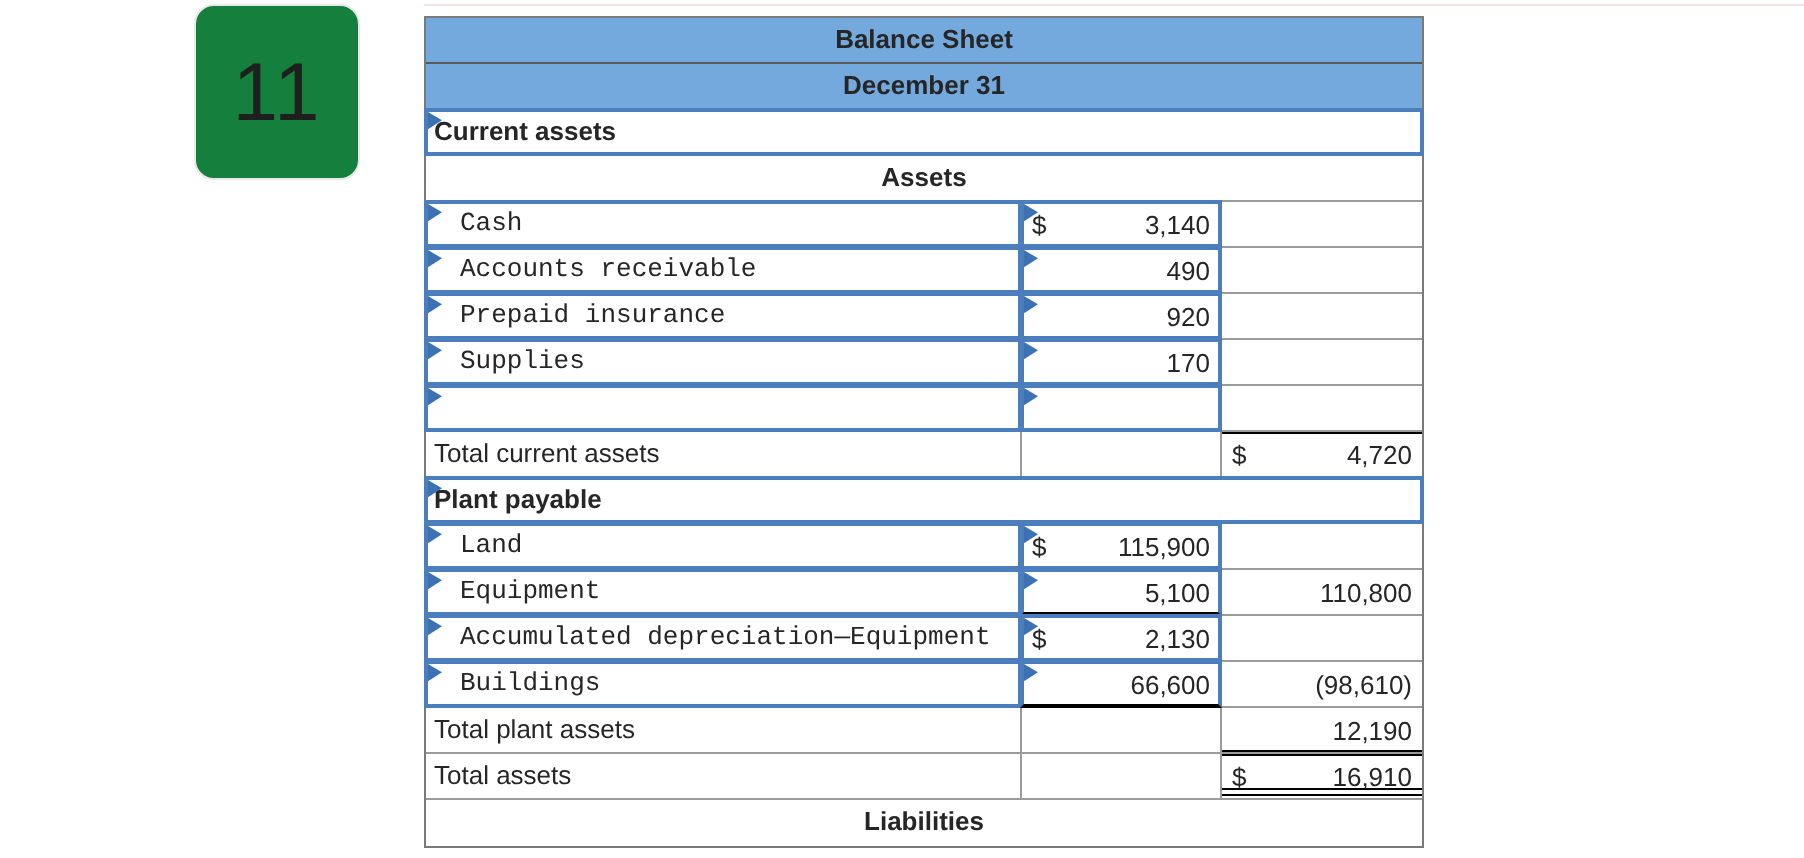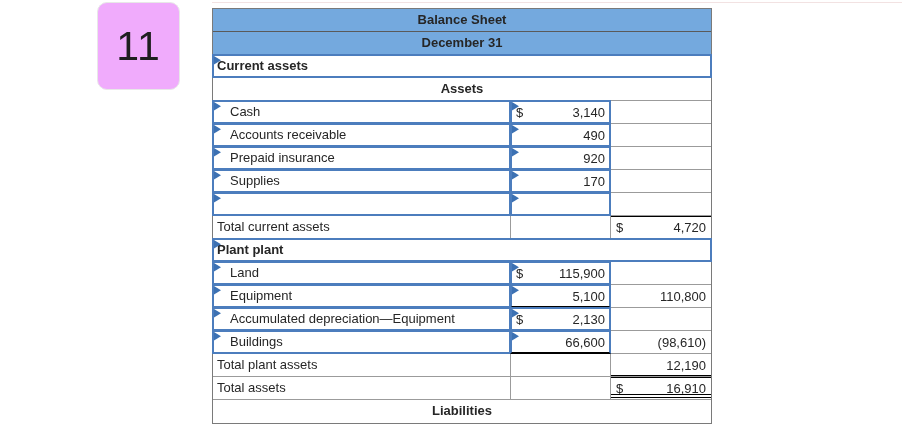--- a/index.html
+++ b/index.html
@@ -6,40 +6,40 @@
   html, body { width: 902px; height: 429px; overflow: hidden; background: #ffffff;
     font-family: "Liberation Sans", sans-serif; color: #262626; }
   body { position: relative; }
 
   
   .topline { position: absolute; left: 212px; top: 2px; width: 690px; height: 1px;
     background: #f2e2e2; }
 
   
   .qcard { position: absolute; left: 97px; top: 2px; width: 83px; height: 88px;
-    border: 1px solid #e8e8e8; border-radius: 10px; background: #f0abfc;
+    border: 1px solid #e8e8e8; border-radius: 10px; background: #15803d;
     display: flex; align-items: center; justify-content: center; }
   .qcard .qnum { font-size: 41px; color: #1f1f1f; letter-spacing: 1px; }
 
   
   .sheet { position: absolute; left: 212px; top: 8px; width: 500px;
     border: 1px solid #7a7a7a; background: #fff; font-size: 13px; }
   .r { display: flex; height: 23px; border-bottom: 1px solid #9b9b9b; position: relative; }
   .r:last-child { border-bottom: none; }
   .r.hdr { background: #74a9de; }
   .r.hdr1 { border-bottom: 1px solid #5a5a5a; }
   .c { position: relative; height: 100%; line-height: 21px; white-space: nowrap; }
   .c1 { width: 298px; border-right: 1px solid #9b9b9b; }
   .c2 { width: 100px; border-right: 1px solid #9b9b9b; }
   .c3 { width: 100px; }
   .cfull { width: 498px; }
   .ctr { text-align: center; }
   .b { font-weight: bold; }
   .lbl { padding-left: 4px; }
-  .ind { padding-left: 17px; }
+  .ind { padding-left: 17px; font-family: Liberation Mono, monospace; }
   .t { position: relative; z-index: 1; }
 
   
   .val { display: flex; justify-content: space-between; align-items: center; padding: 0 5px; }
   .val .cur, .val .num { position: relative; z-index: 1; }
 
   
   .in { position: absolute; inset: -1px; border: 2px solid #4c7dbd; pointer-events: none; z-index: 2; }
   .in.bb { border-bottom-color: #000; }
   .tri { position: absolute; top: 0; left: 0; width: 7px; height: 11px; background: #3c71b3;
@@ -175,21 +175,21 @@
       <span class="cur">$</span>
       <span class="num">4,720</span>
     </div>
   </div>
 
   <div class="r">
     <div class="c cfull lbl b">
       <span class="in">
           <span class="tri"></span>
         </span>
-      <span class="t">Plant plant</span>
+      <span class="t">Plant payable</span>
     </div>
   </div>
 
   <div class="r">
     <div class="c c1 lbl ind">
       <span class="in">
           <span class="tri"></span>
         </span>
       <span class="t">Land</span>
     </div>

